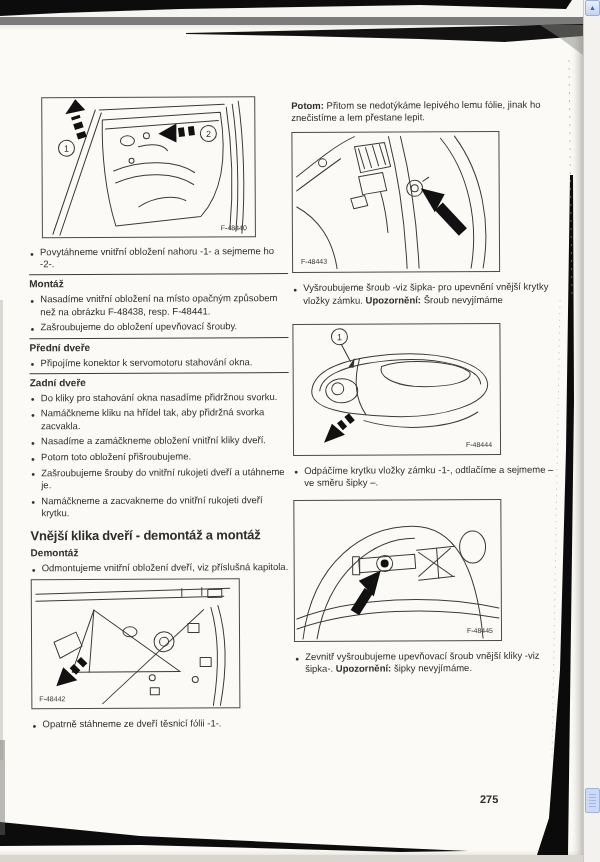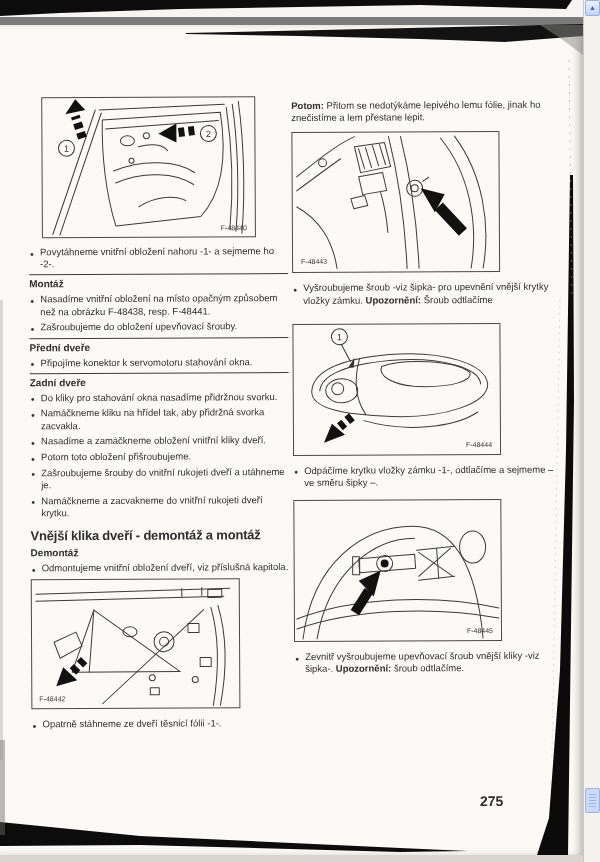--- a/index.html
+++ b/index.html
@@ -26,21 +26,21 @@
   .section-title { font-size:13px; font-weight:bold; letter-spacing:-0.2px; white-space:nowrap; margin:9px 0 4px 0; }
   .fig { display:block; border:1.2px solid #4a4a4a; background:transparent; }
   .fig-48440 { position:absolute; left:43px; top:71px; }
   .fig-flow-42 { margin-top:5px; }
   .fig-flow-43 { margin-top:8px; }
   .fig-flow-44 { margin-top:17px; }
   .fig-flow-45 { margin-top:11px; }
   .caption { margin-top:9px; }
   .pozor { font-size:9.5px; line-height:12.2px; }
   svg text { font-family:"Liberation Sans", sans-serif; fill:#333; }
-  .page-number { position:absolute; left:478px; top:769px; font-size:14px; font-weight:bold; color:#2b2b2b; }
+  .page-number { position:absolute; left:478px; top:769px; font-size:11px; font-weight:bold; color:#2b2b2b; }
   
   .artifacts { position:absolute; inset:0; pointer-events:none; z-index:5; }
   
   .scrollbar { position:absolute; right:0; top:0; width:17px; height:862px;
     background:#f3f2ee; border-left:1px solid #cbc9c2; box-sizing:border-box; z-index:6; }
   .scroll-up { position:absolute; top:0; left:1px; width:15px; height:16px; box-sizing:border-box;
     background:linear-gradient(#eaf1fd,#c2d2f2); border:1px solid #95b0dd; border-radius:2px;
     color:#3f66aa; font-size:7px; line-height:14px; text-align:center; cursor:default; }
   .scroll-thumb { position:absolute; top:788px; left:1px; width:15px; height:25px; box-sizing:border-box;
     background:#ccdaf6; border:1px solid #9db4e2; border-radius:2px; }
@@ -170,21 +170,21 @@
             <circle cx="122" cy="56" r="3.5"></circle>
             <path d="M130,49 l6,-4"></path>
           </g>
           <g>
             <line x1="146" y1="74" x2="170" y2="100" stroke="#111" stroke-width="11"></line>
             <polygon points="128,56 152,62 142,80" fill="#111"></polygon>
           </g>
           <text x="8" y="131" font-size="7">F-48443</text>
         </svg>
 
-        <p class="bullet caption"><span>Vyšroubujeme šroub -viz šipka- pro upevnění vnější krytky vložky zámku. </span><b>Upozornění:</b><span> Šroub odtlačíme</span></p>
+        <p class="bullet caption"><span>Vyšroubujeme šroub -viz šipka- pro upevnění vnější krytky vložky zámku. </span><b>Upozornění:</b><span> Šroub nevyjímáme</span></p>
 
         <svg class="fig fig-flow-44" width="206" height="130" viewBox="0 0 206 130">
           <g stroke="#3a3a3a" fill="none" stroke-linecap="round" stroke-linejoin="round">
             <path d="M18,66 C20,46 48,34 96,30 C150,26 192,40 194,60 C194,80 150,94 98,92 C50,90 17,84 18,66 Z"></path>
             <path d="M26,66 C28,50 52,40 96,36 C148,32 186,44 187,60"></path>
             <path d="M88,42 C110,34 160,36 176,48 C180,56 160,64 120,62 C100,60 84,52 88,42 Z"></path>
             <path d="M66,34 C60,55 62,75 72,90"></path>
             <ellipse cx="48" cy="66" rx="16" ry="12"></ellipse>
             <circle cx="44" cy="64" r="6"></circle>
             <path d="M70,96 C110,108 160,104 184,88"></path>
@@ -219,21 +219,21 @@
             <ellipse cx="178" cy="47" rx="13" ry="16"></ellipse>
           </g>
           <circle cx="90" cy="63" r="4" fill="#111"></circle>
           <g>
             <line x1="60" y1="112" x2="74" y2="90" stroke="#111" stroke-width="10"></line>
             <polygon points="86,70 64,80 79,96" fill="#111"></polygon>
           </g>
           <text x="198" y="133" text-anchor="end" font-size="7">F-48445</text>
         </svg>
 
-        <p class="bullet caption"><span>Zevnitř vyšroubujeme upevňovací šroub vnější kliky -viz šipka-. </span><b>Upozornění:</b><span> šroub odtlačíme.</span></p>
+        <p class="bullet caption"><span>Zevnitř vyšroubujeme upevňovací šroub vnější kliky -viz šipka-. </span><b>Upozornění:</b><span> šipky nevyjímáme.</span></p>
       </div>
 
       <div class="page-number">275</div>
     </div>
   </div>
 
   <svg class="artifacts" width="600" height="862" viewBox="0 0 600 862">
     <path d="M0,0 H572 L566,9 L420,5 L180,9 L60,13 L0,16 Z" fill="#0c0c0c"></path>
     <path d="M186,33 L583,24 L583,36 L505,42 L420,39 L300,36 L186,34 Z" fill="#121212"></path>
     <path d="M540,25 L583,25 L583,55 L560,38 Z" fill="#8a8a85" opacity="0.5"></path>

